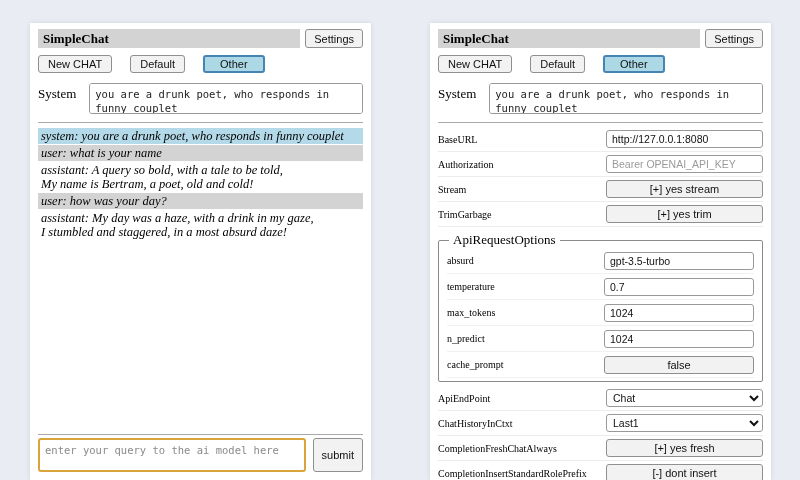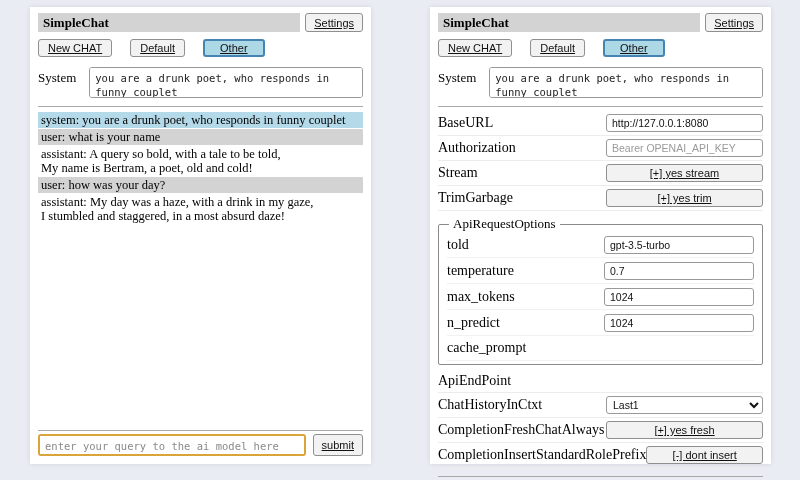--- a/index.html
+++ b/index.html
@@ -3,21 +3,21 @@
 <meta charset="utf-8">
 <style>
   html, body {
     margin: 0; padding: 0;
     width: 800px; height: 480px;
     overflow: hidden;
     background: #e9ecf3;
     font-family: "Liberation Serif", serif;
   }
   .panel {
-    position: absolute; top: 7px;
+    position: absolute; top: 23px;
     width: 341px; height: 457px;
     background: #ffffff;
     box-shadow: 0 0 5px rgba(0,0,0,0.10);
     box-sizing: border-box;
     padding: 6px 8px 8px 8px;
     display: flex; flex-direction: column;
   }
   .panel-left  { left: 30px; }
   .panel-right { left: 430px; }
 
@@ -29,21 +29,20 @@
     padding: 2px 5px 1px 5px;
   }
   button {
     font-family: "Liberation Sans", sans-serif;
     font-size: 11px; color: #111;
     background: #f2f2f2;
     border: 1px solid #8f8f8f;
     border-radius: 3px;
     padding: 1px 8px;
     cursor: pointer;
-    text-decoration: underline;
   }
   .sessions-row { display: flex; gap: 18px; margin-top: 7px; }
   .sessions-row button { padding: 2px 9px; }
   button.active-session {
     background: #add8e6;
     border: 2px solid #4684b4;
     padding: 1px 15px;
   }
 
   
@@ -58,47 +57,47 @@
     line-height: 1.35;
   }
   .system-input { flex: 1; height: 31px; }
 
   hr.divider {
     border: none; border-top: 1px solid #a9a9a9;
     margin: 8px 0 3px 0; width: 100%;
   }
 
   
-  .chat-log { flex: 1; margin-top: 2px; overflow: hidden; }
+  .chat-log { flex: 1; margin-top: 2px; overflow: hidden; font-style: italic; }
   .msg {
     font-size: 12.5px; line-height: 14px;
     padding: 1px 3px; margin-bottom: 1px;
     white-space: pre-line; color: #000;
   }
   .msg-system { background: #b4d9e9; }
   .msg-user   { background: #d3d3d3; }
   .msg-assistant { background: transparent; }
 
   
   .query-section { margin-top: auto; }
   .query-flex { display: flex; gap: 7px; align-items: stretch; margin-top: 3px; }
-  .query-input { flex: 1; height: 22px; }
+  .query-input { flex: 1; height: 34px; }
   .query-input::placeholder { color: #8a8a8a; }
   .panel-left .query-input { border: 2px solid #d9a43a; }
   .submit-button { padding: 2px 8px; align-self: stretch; }
 
   
   .settings-list { margin-top: 1px; }
   .srow {
     display: flex; align-items: center; justify-content: space-between;
     padding: 3px 0 3px 0;
     border-bottom: 1px solid #ececec;
     min-height: 17px;
   }
-  .srow .slabel { font-size: 14px; color: #000; }
+  .srow .slabel { font-size: 10px; color: #000; }
   input.ctl {
     width: 157px; box-sizing: border-box;
     font-family: "Liberation Sans", sans-serif;
     font-size: 10.5px; color: #111;
     border: 1px solid #999; border-radius: 3px;
     padding: 2px 5px; outline: none;
   }
   input.ctl::placeholder { color: #9a9a9a; }
   button.wide { width: 157px; padding: 2px 0; text-align: center; }
   select.ctl {
@@ -195,46 +194,50 @@
 
     <div class="srow">
       <span class="slabel">TrimGarbage</span>
       <button class="wide">[+] yes trim</button>
     </div>
 
     <fieldset class="aro">
       <legend>ApiRequestOptions</legend>
 
       <div class="srow">
-        <span class="slabel">told</span>
+        <span class="slabel">absurd</span>
         <input class="ctl" value="gpt-3.5-turbo" style="">
       </div>
 
       <div class="srow">
         <span class="slabel">temperature</span>
         <input class="ctl" value="0.7" style="">
       </div>
 
       <div class="srow">
         <span class="slabel">max_tokens</span>
         <input class="ctl" value="1024" style="">
       </div>
 
       <div class="srow">
         <span class="slabel">n_predict</span>
         <input class="ctl" value="1024" style="">
       </div>
 
       <div class="srow">
         <span class="slabel">cache_prompt</span>
+        <button class="wide">false</button>
       </div>
     </fieldset>
 
     <div class="srow">
       <span class="slabel">ApiEndPoint</span>
+      <select class="ctl">
+        <option>Chat</option>
+      </select>
     </div>
 
     <div class="srow">
       <span class="slabel">ChatHistoryInCtxt</span>
       <select class="ctl">
         <option>Last1</option>
       </select>
     </div>
 
     <div class="srow">

